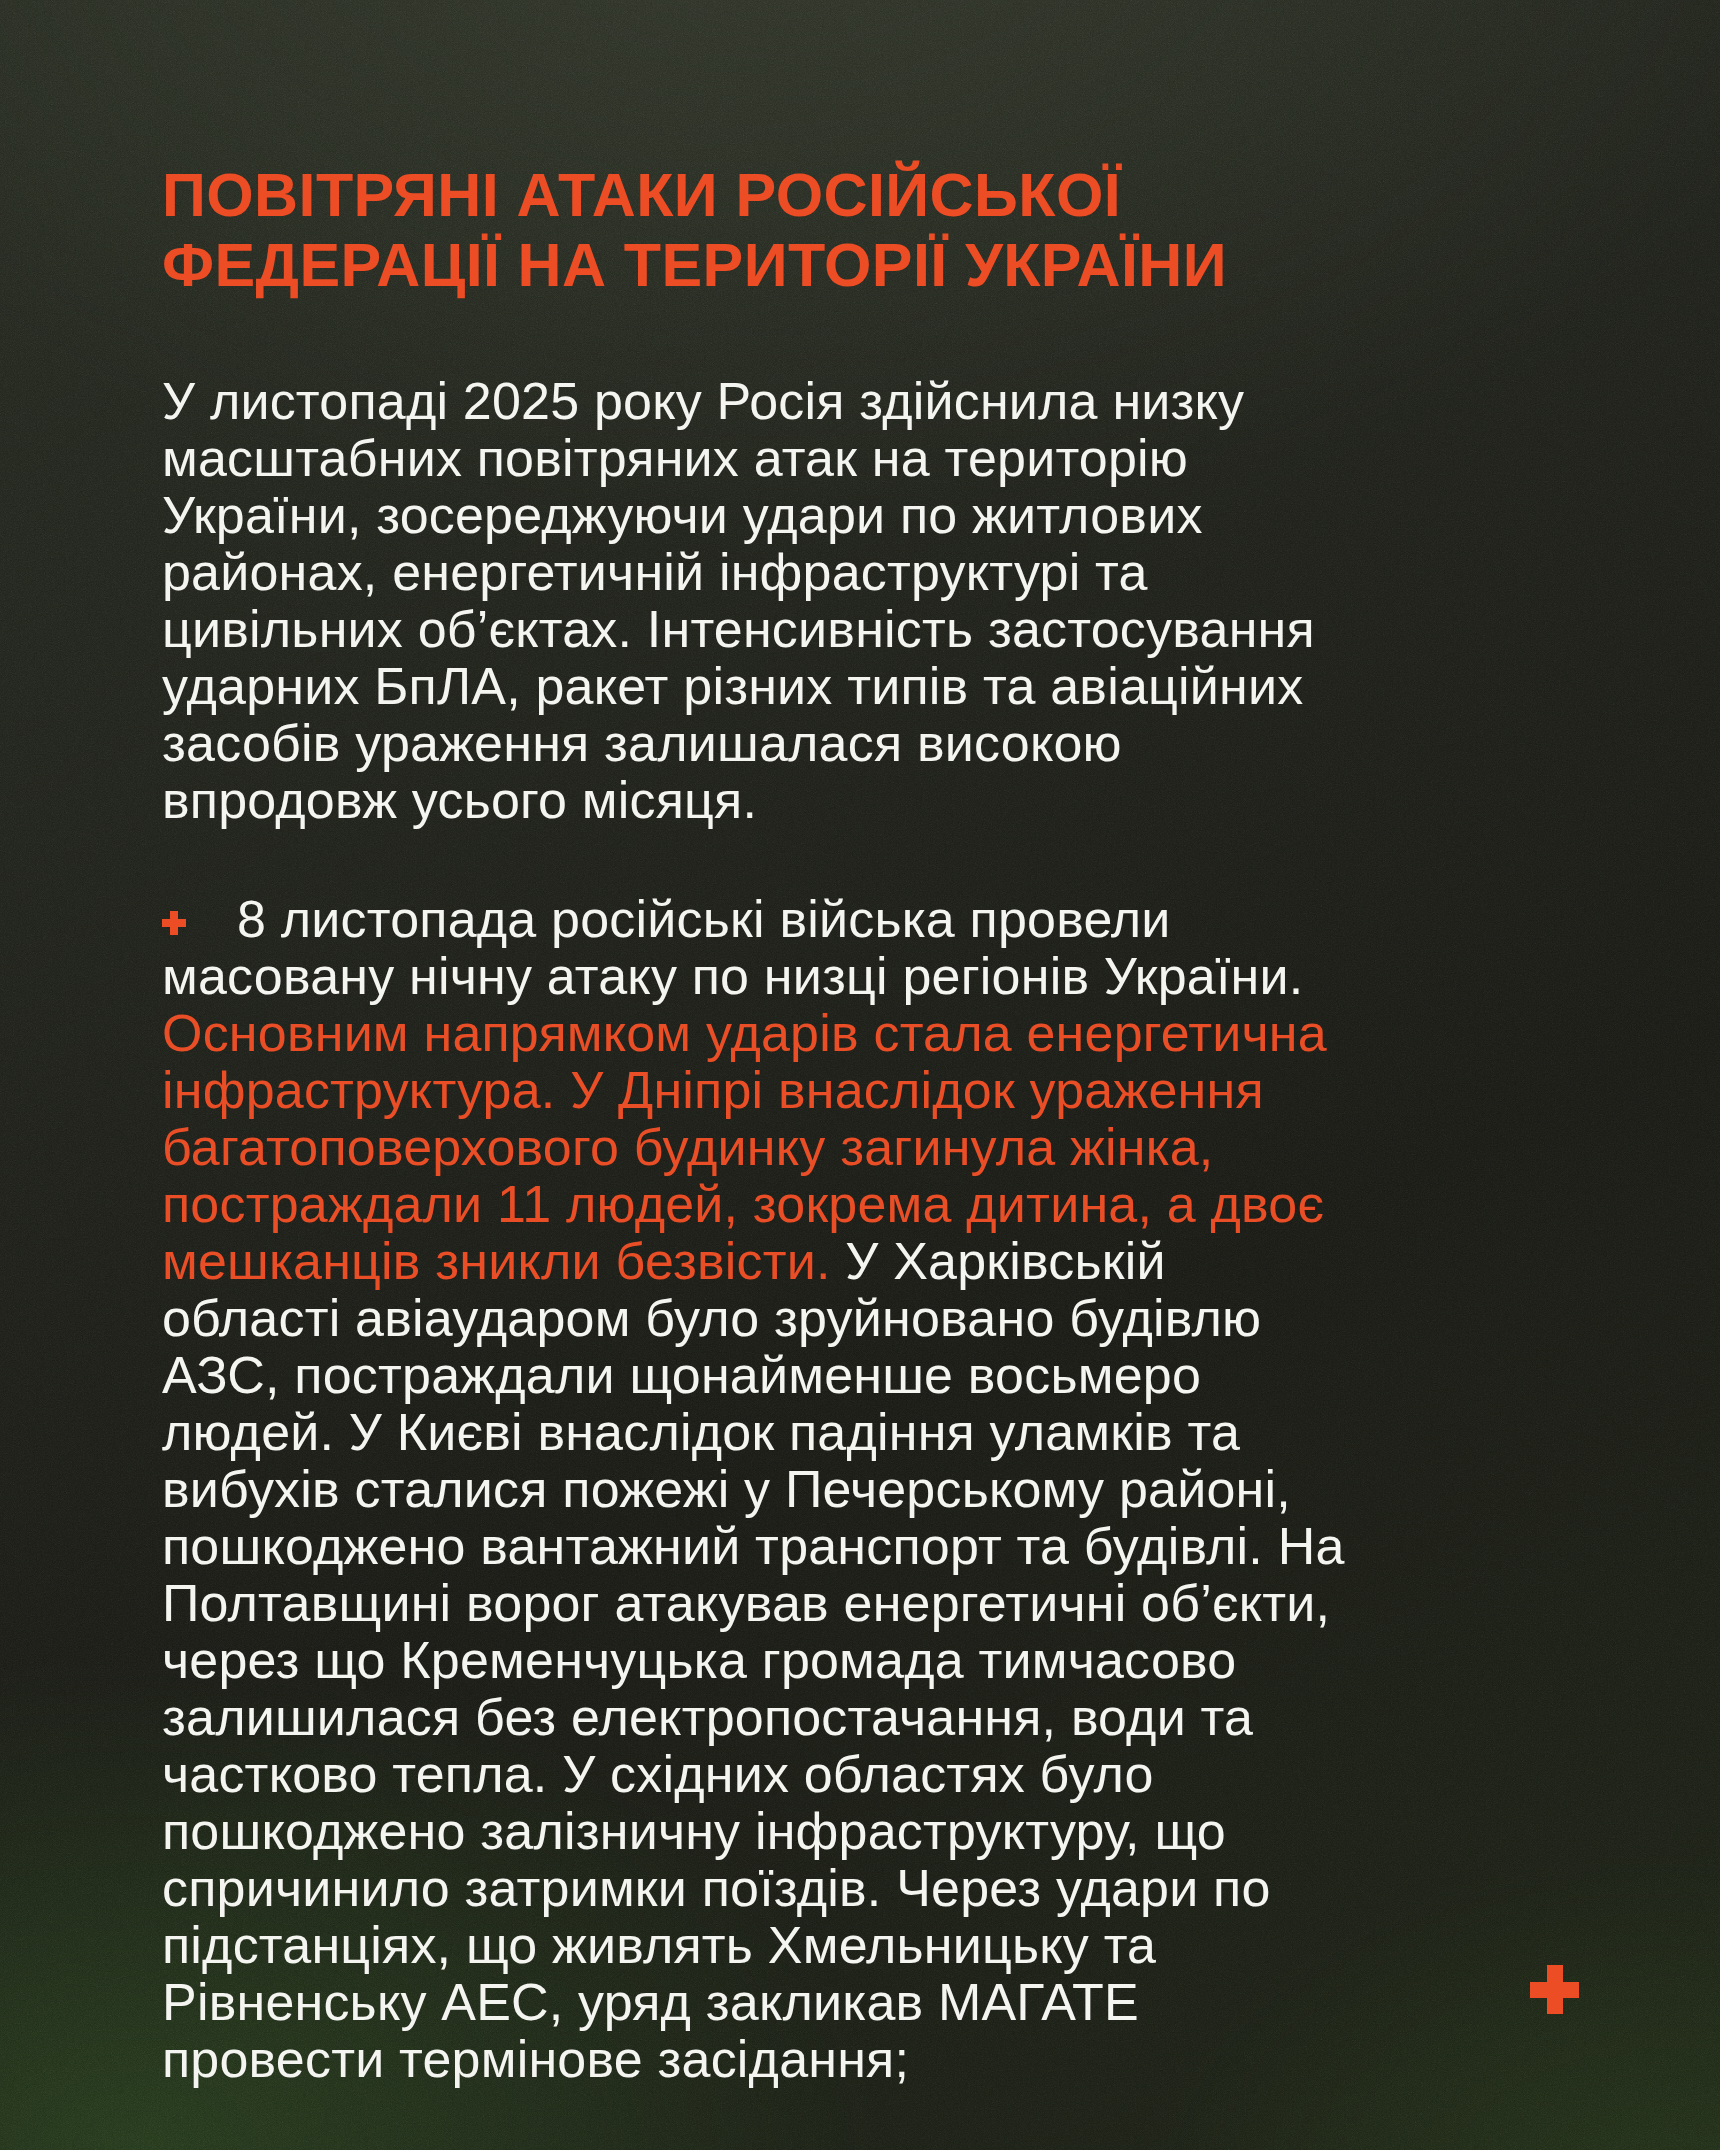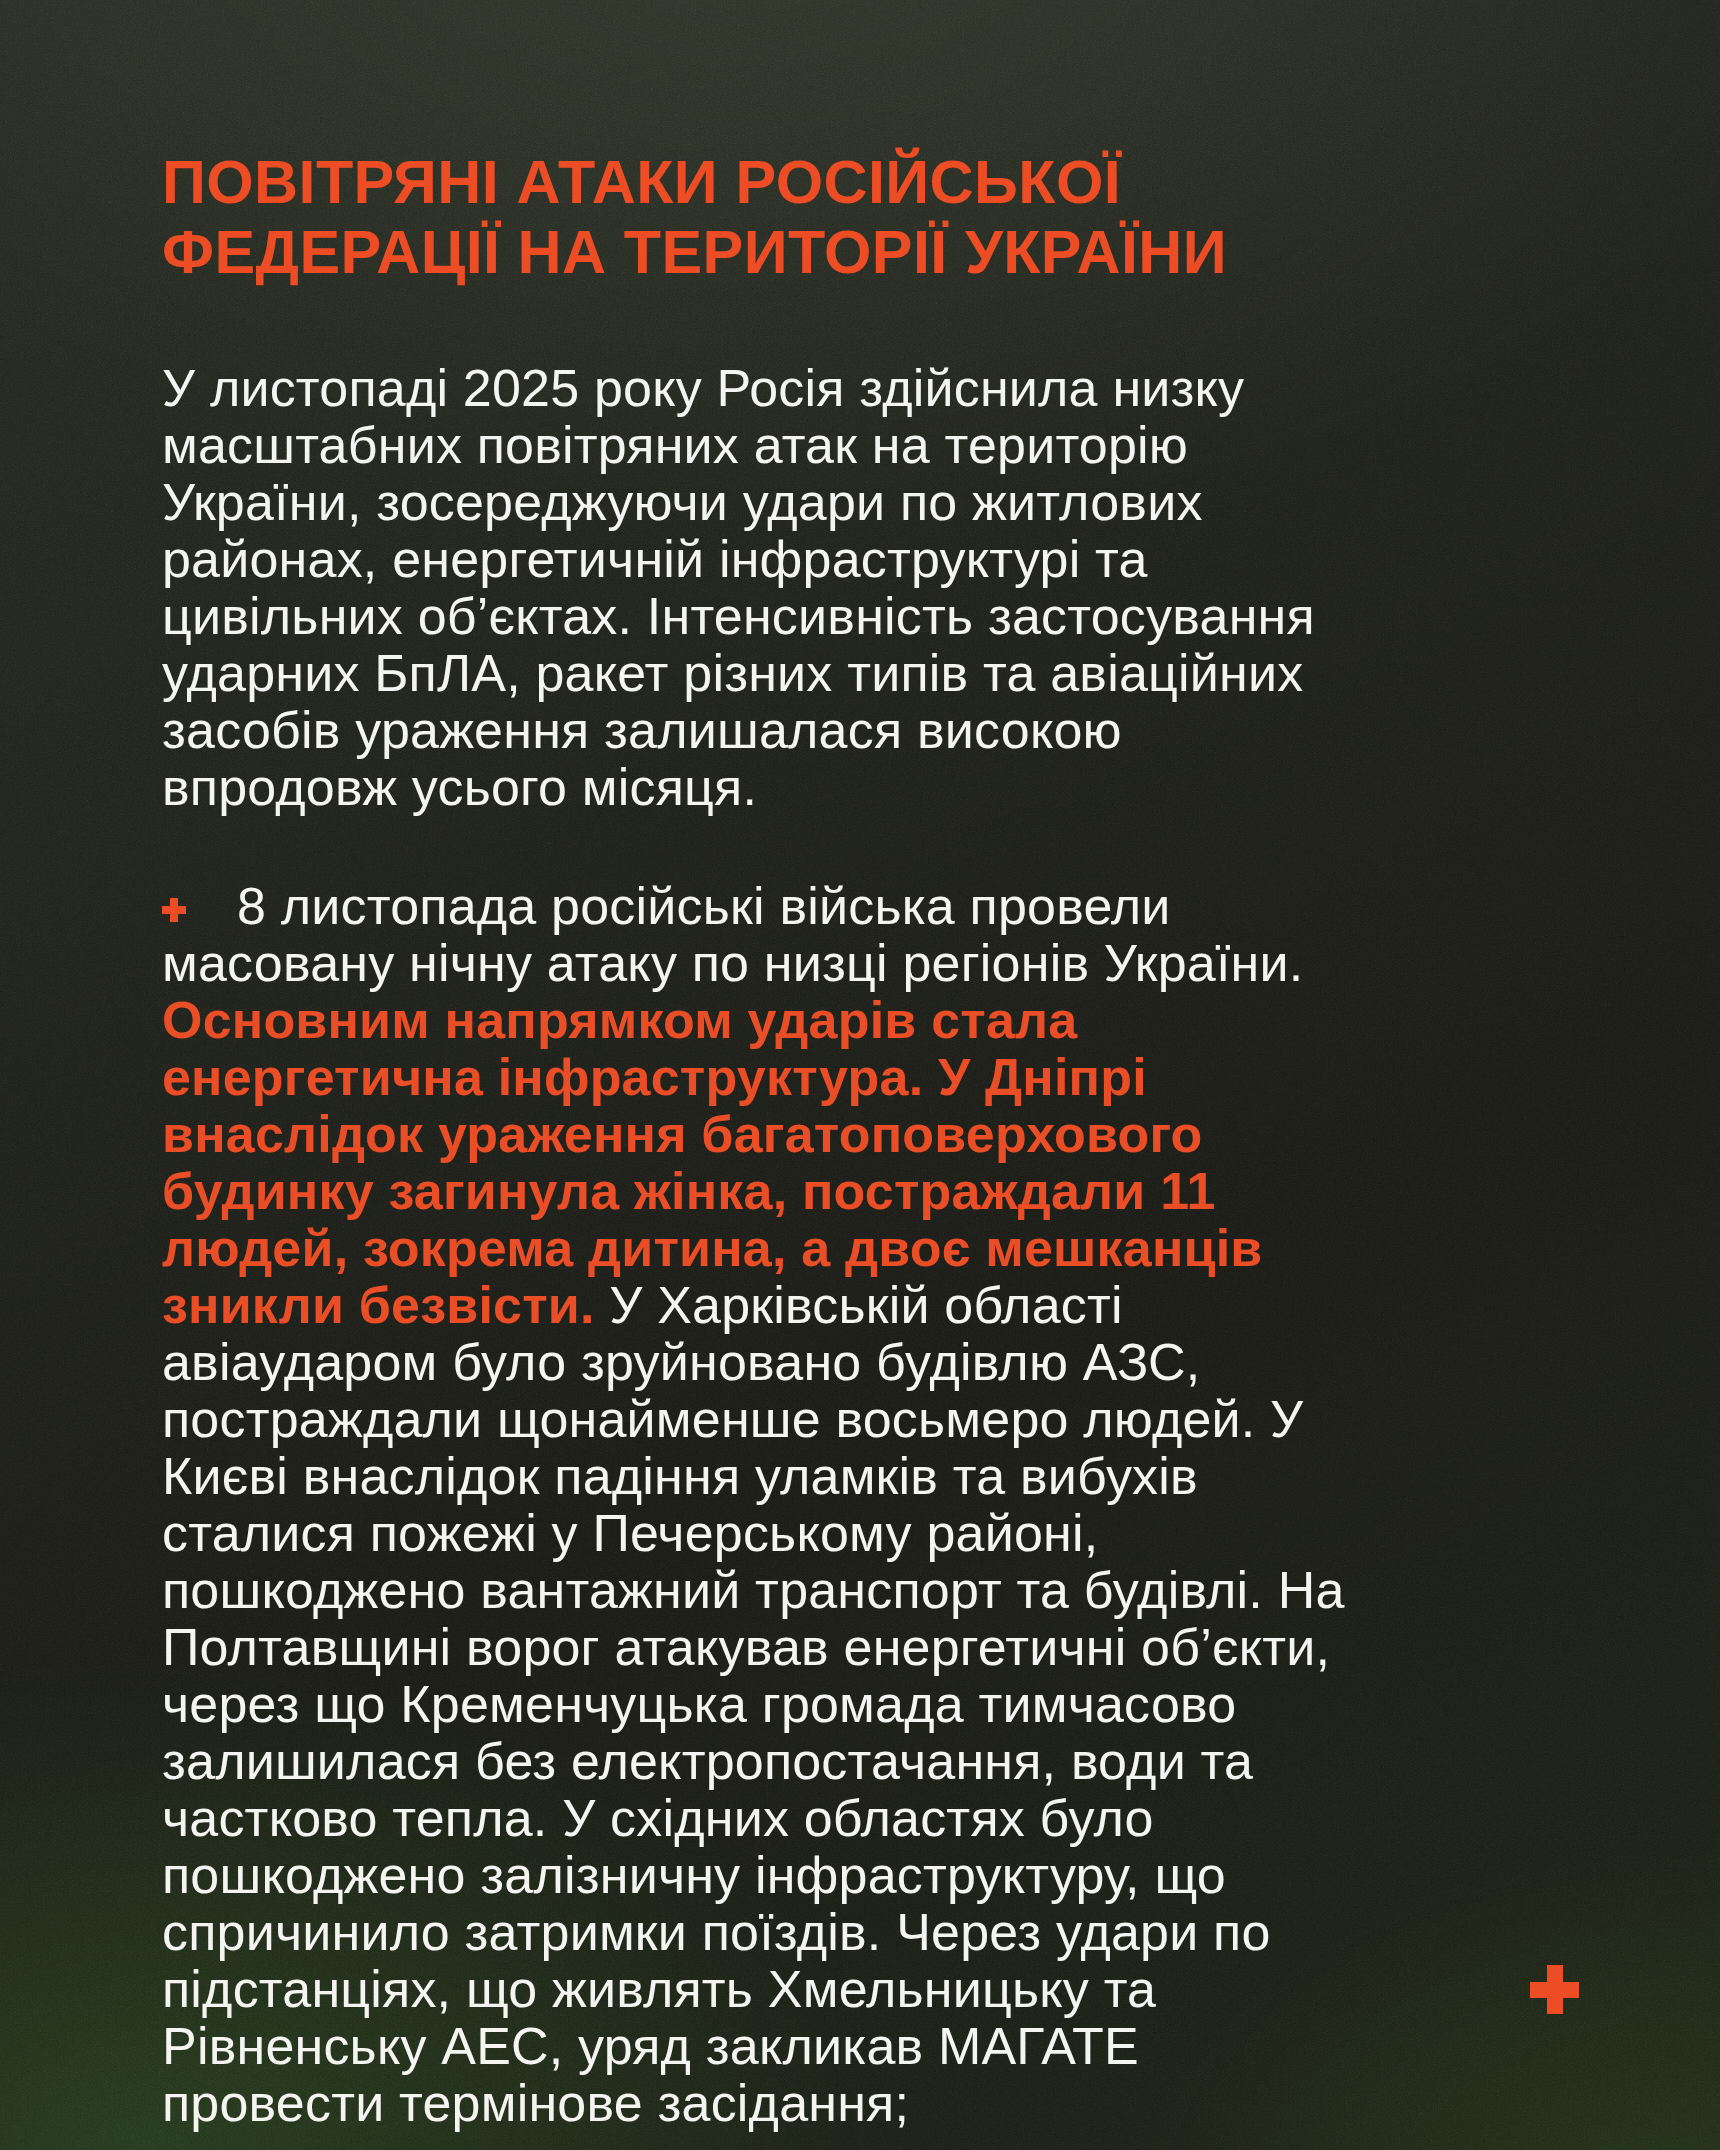--- a/index.html
+++ b/index.html
@@ -19,21 +19,21 @@
   .noise {
     position: absolute;
     left: 0; top: 0;
     mix-blend-mode: soft-light;
     opacity: 0.55;
     pointer-events: none;
   }
   .content {
     position: absolute;
     left: 162px;
-    top: 147px;
+    top: 160px;
     width: 1195px;
   }
   .title {
     color: #ED4D24;
     font-weight: 700;
     font-size: 61px;
     line-height: 70px;
     letter-spacing: 0.4px;
     white-space: nowrap;
   }
@@ -42,21 +42,21 @@
     font-size: 52px;
     line-height: 57px;
     letter-spacing: 0.2px;
     font-weight: 400;
     margin: 0;
   }
   .intro { margin-top: 73px; }
   .bullet-para { margin-top: 62px; }
   .accent {
     color: #E94E26;
-    font-weight: 700;
+    font-weight: 400;
   }
   .plus { display: inline-block; position: relative; }
   .plus .bar-h, .plus .bar-v { position: absolute; background: #ED4D24; }
   .bullet-plus {
     width: 24px; height: 24px;
     margin-right: 51px;
     top: -2.4px;
   }
   .bullet-plus .bar-h { left: 0; top: 8px; width: 24px; height: 8px; }
   .bullet-plus .bar-v { left: 8px; top: 0; width: 8px; height: 24px; }

